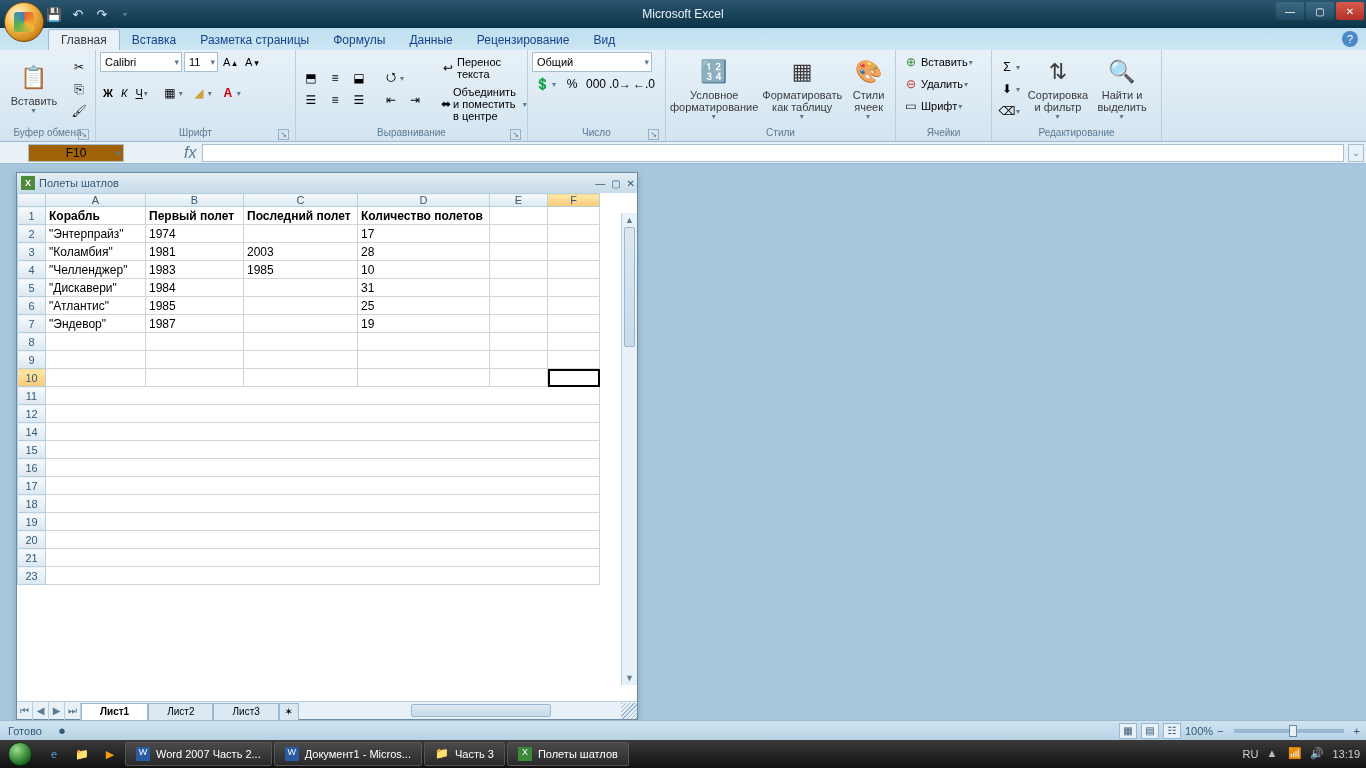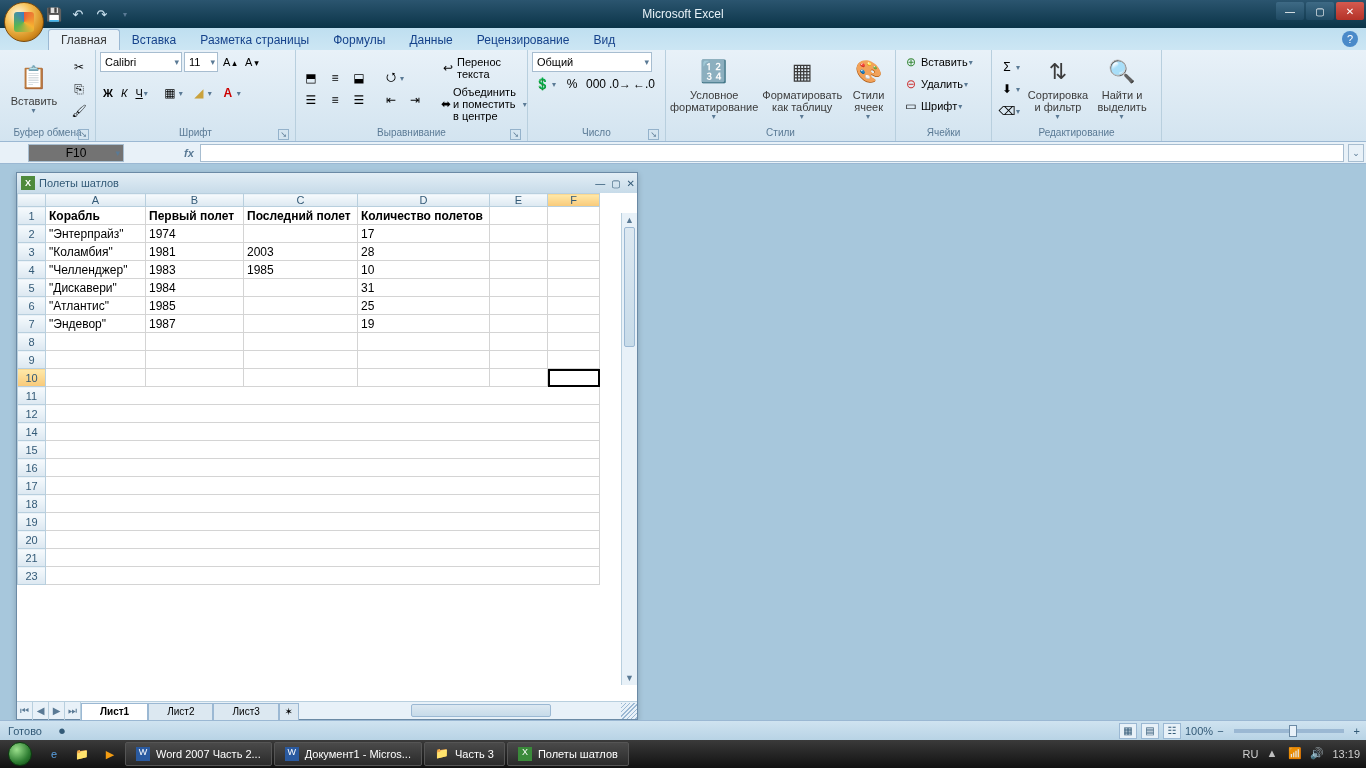--- a/index.html
+++ b/index.html
@@ -37,23 +37,23 @@
   .sep{width:1px;height:60px;background:#b8cfde;margin:0 2px;}
   .bigbtn{display:flex;flex-direction:column;align-items:center;width:60px;font-size:11px;color:#3b3b3b;text-align:center;line-height:1.1;}
   .row{display:flex;gap:2px;align-items:center;}
   .col{display:flex;flex-direction:column;gap:2px;}
   .combo{height:20px;border:1px solid #a7bdd0;background:#fff;font-size:11px;padding:0 14px 0 4px;display:inline-flex;align-items:center;position:relative;}
   .combo::after{content:"▾";position:absolute;right:2px;font-size:9px;color:#5a7a95;}
   .dd{font-size:8px;color:#5a7a95;margin-left:-1px;}
 
   
   .formula-bar { height: 22px; background: #e8f1f8; border-bottom: 1px solid #9bb8d3; display: flex; align-items: center; font-size: 12px; }
-  .name-box { width: 96px; margin-left: 28px; height: 18px; border: 1px solid #a7bdd0; background: #737373; padding: 0 4px; display: flex; align-items: center; justify-content: center; position: relative; }
+  .name-box { width: 96px; margin-left: 28px; height: 18px; border: 1px solid #a7bdd0; background: #a16207; padding: 0 4px; display: flex; align-items: center; justify-content: center; position: relative; }
   .name-box::after{content:"▾";position:absolute;right:3px;font-size:9px;color:#5a7a95;}
-  .fx { margin: 0 6px 0 60px; font-style: italic; color: #5a7a95; font-size:11px;font-weight:bold;}
+  .fx { margin: 0 6px 0 60px; font-style: italic; color: #5a7a95; font-size:16px;}
   .formula-input { flex: 1; height: 18px; border: 1px solid #a7bdd0; background: #fff; margin-right: 4px; }
   .formula-expand{width:16px;height:18px;border:1px solid #a7bdd0;background:#e8f1f8;display:flex;align-items:center;justify-content:center;font-size:9px;color:#5a7a95;margin-right:2px;}
 
   
   .mdi { position: absolute; left: 0; top: 164px; right: 0; bottom: 48px; background: #a7c7dc; }
   .child-win { position: absolute; left: 16px; top: 8px; width: 622px; height: 548px; background: #fff; border: 1px solid #6b8aa5; box-shadow: 0 2px 6px rgba(0,0,0,.2); display: flex; flex-direction: column; }
   .child-title { height: 20px; background: linear-gradient(#e3eef5, #c7dbe9); display: flex; align-items: center; font-size: 11px; color: #335a77; padding-left: 4px; position: relative; }
   .child-title .excel-ico{width:14px;height:14px;background:#4f8a3c;margin-right:4px;display:flex;align-items:center;justify-content:center;color:#fff;font-size:9px;font-weight:bold;}
   .child-title .ctrl{position:absolute;right:2px;display:flex;gap:6px;font-size:10px;color:#335a77;}
 

